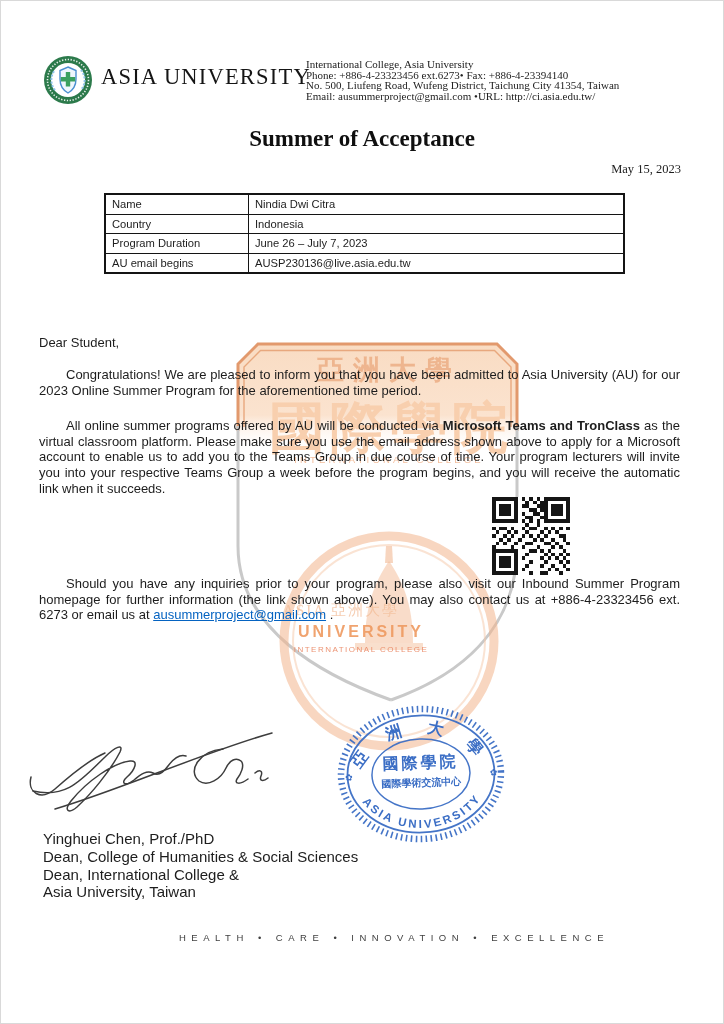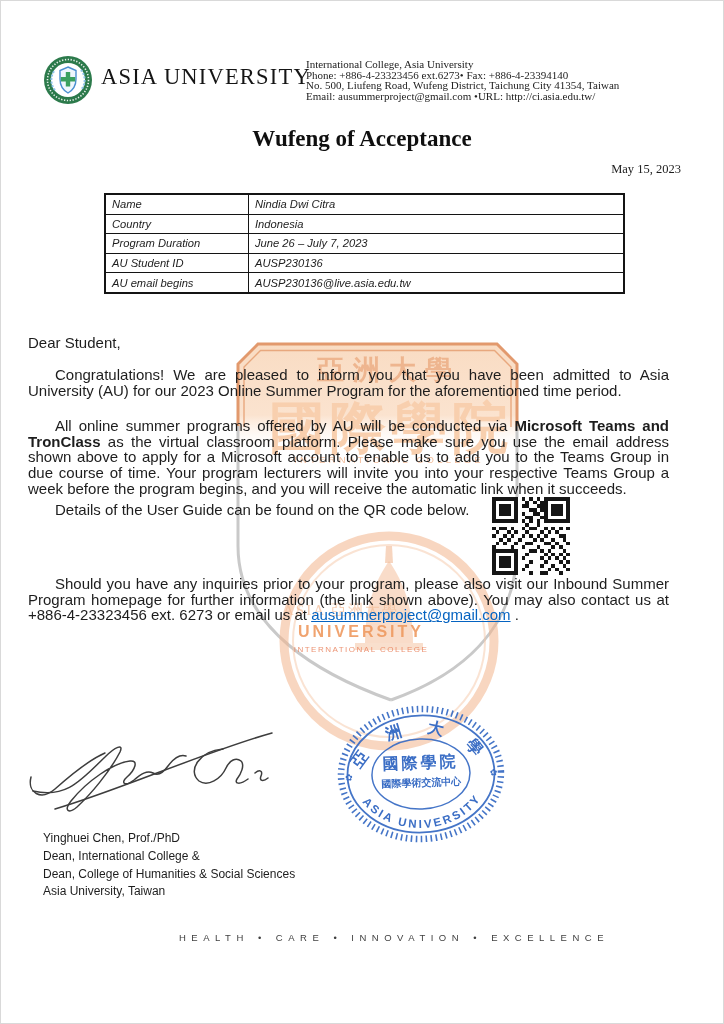--- a/index.html
+++ b/index.html
@@ -12,35 +12,35 @@
   .abs{position:absolute;}
   
   .logo{left:42px;top:54px;width:50px;height:50px;}
   .brand{left:100px;top:63px;font-size:22.5px;letter-spacing:1.2px;color:#151515;}
   .contact{left:305px;top:58px;font-size:11px;line-height:10.7px;color:#222;}
   
   .title{top:125px;left:0;width:100%;text-align:center;font-weight:bold;font-size:23px;color:#0f0f0f;}
   .date{top:161px;right:42px;font-size:12.5px;text-align:center;}
   
   table.acc{position:absolute;left:103px;top:192px;width:521px;border-collapse:collapse;
-    border:2px solid #141414;font-size:11.2px;table-layout:fixed;font-style:italic;}
+    border:2px solid #141414;font-size:11.2px;table-layout:fixed;}
   table.acc td{border:1px solid #141414;padding:1px 6px;height:16.6px;vertical-align:middle;overflow:hidden;white-space:nowrap;}
   td.lbl{width:130px;}
   
-  .para{left:27px;width:641px;font-size:15px;line-height:15.7px;text-align:justify;}
+  .para{left:38px;width:641px;font-size:13px;line-height:15.7px;text-align:justify;}
   .indent{text-indent:27px;}
   .plain{text-align:left;}
   .b{font-weight:bold;}
   a.maillink{color:#0563c1;text-decoration:underline;cursor:pointer;}
   
   .wm{left:0;top:0;pointer-events:none;}
   .qr{left:491px;top:496px;}
   .sig{left:26px;top:720px;}
   .stamp{left:333px;top:700px;transform:rotate(-2deg);}
-  .sigblock{left:42px;top:829px;font-size:12px;line-height:17.8px;}
+  .sigblock{left:42px;top:829px;font-size:15px;line-height:17.8px;}
   .footer{top:931px;left:0;width:100%;text-align:center;font-size:9.5px;
     letter-spacing:5.5px;word-spacing:1px;color:#3f3f3f;padding-left:32px;}
   .z1{z-index:1;} .z2{z-index:2;}
 </style>
 </head>
 <body>
 
 <div class="page">
 
   <svg class="abs wm" width="724" height="1024" viewBox="0 0 724 1024">
@@ -79,55 +79,50 @@
     <path d="M22.8 17 h4.4 v5 h5 v4.4 h-5 v5 h-4.4 v-5 h-5 v-4.4 h5 z" fill="#3aa05f"></path>
   </svg>
   <div class="abs brand serif z1">ASIA UNIVERSITY</div>
   <div class="abs contact serif z1">
     <div>International College, Asia University</div>
     <div>Phone: +886-4-23323456 ext.6273• Fax: +886-4-23394140</div>
     <div>No. 500, Liufeng Road, Wufeng District, Taichung City 41354, Taiwan</div>
     <div>Email: ausummerproject@gmail.com •URL: http://ci.asia.edu.tw/</div>
   </div>
 
-  <div class="abs title serif z1">Wufeng of Acceptance</div>
+  <div class="abs title serif z1">Summer of Acceptance</div>
   <div class="abs date serif z1">May 15, 2023</div>
 
   <table class="acc z1">
     <tbody>
       <tr>
         <td class="lbl">Name</td>
         <td>Nindia Dwi Citra</td>
         </tr>
       <tr>
         <td class="lbl">Country</td>
         <td>Indonesia</td>
         </tr>
       <tr>
         <td class="lbl">Program Duration</td>
         <td>June 26 – July 7, 2023</td>
         </tr>
       <tr>
-        <td class="lbl">AU Student ID</td>
-        <td>AUSP230136</td>
-        </tr>
-      <tr>
         <td class="lbl">AU email begins</td>
         <td>AUSP230136@live.asia.edu.tw</td>
         </tr>
     </tbody>
   </table>
 
   <div class="abs para plain z1" style="top:334px">Dear Student,</div>
 
   <div class="abs para indent z1" style="top:366px">Congratulations! We are pleased to inform you that you have been admitted to Asia University (AU) for our 2023 Online Summer Program for the aforementioned time period.</div>
 
   <div class="abs para indent z1" style="top:417px"><span>All online summer programs offered by AU will be conducted via </span><span class="b">Microsoft Teams and TronClass</span><span> as the virtual classroom platform. Please make sure you use the email address shown above to apply for a Microsoft account to enable us to add you to the Teams Group in due course of time. Your program lecturers will invite you into your respective Teams Group a week before the program begins, and you will receive the automatic link when it succeeds.</span></div>
 
-  <div class="abs para indent plain z1" style="top:501px">Details of the User Guide can be found on the QR code below.</div>
 
   <svg class="abs qr z1" width="78" height="78" viewBox="0 0 21 21" shape-rendering="crispEdges">
     <rect width="21" height="21" fill="#ffffff"></rect>
     <g fill="#151515">
       <path fill-rule="evenodd" d="M0 0h7v7H0zM1 1v5h5V1z"></path>
         <rect x="2" y="2" width="3" height="3"></rect>
       <path fill-rule="evenodd" d="M14 0h7v7h-7zM15 1v5h5V1z"></path>
         <rect x="16" y="2" width="3" height="3"></rect>
       <path fill-rule="evenodd" d="M0 14h7v7H0zM1 15v5h5v-5z"></path>
         <rect x="2" y="16" width="3" height="3"></rect>
@@ -186,20 +181,20 @@
       <textPath href="#st-bot" startOffset="50%" text-anchor="middle">ASIA UNIVERSITY</textPath>
     </text>
     <text x="87" y="67" text-anchor="middle" font-size="16" font-weight="bold" fill="#3b6ec5" letter-spacing="3" font-family="Liberation Serif, DejaVu Serif, serif">國際學院</text>
     <text x="87" y="85" text-anchor="middle" font-size="10" font-weight="bold" fill="#3b6ec5" font-family="Liberation Serif, DejaVu Serif, serif">國際學術交流中心</text>
     <text x="11" y="77" font-size="9" fill="#3b6ec5">✿</text>
     <text x="156" y="77" font-size="9" fill="#3b6ec5">✿</text>
   </svg>
 
   <div class="abs sigblock z1">
     <div>Yinghuei Chen, Prof./PhD</div>
+    <div>Dean, College of Humanities &amp; Social Sciences</div>
     <div>Dean, International College &amp;</div>
-    <div>Dean, College of Humanities &amp; Social Sciences</div>
     <div>Asia University, Taiwan</div>
   </div>
 
   <div class="abs footer z1">HEALTH • CARE • INNOVATION • EXCELLENCE</div>
 
 </div>
 
 </body></html>

